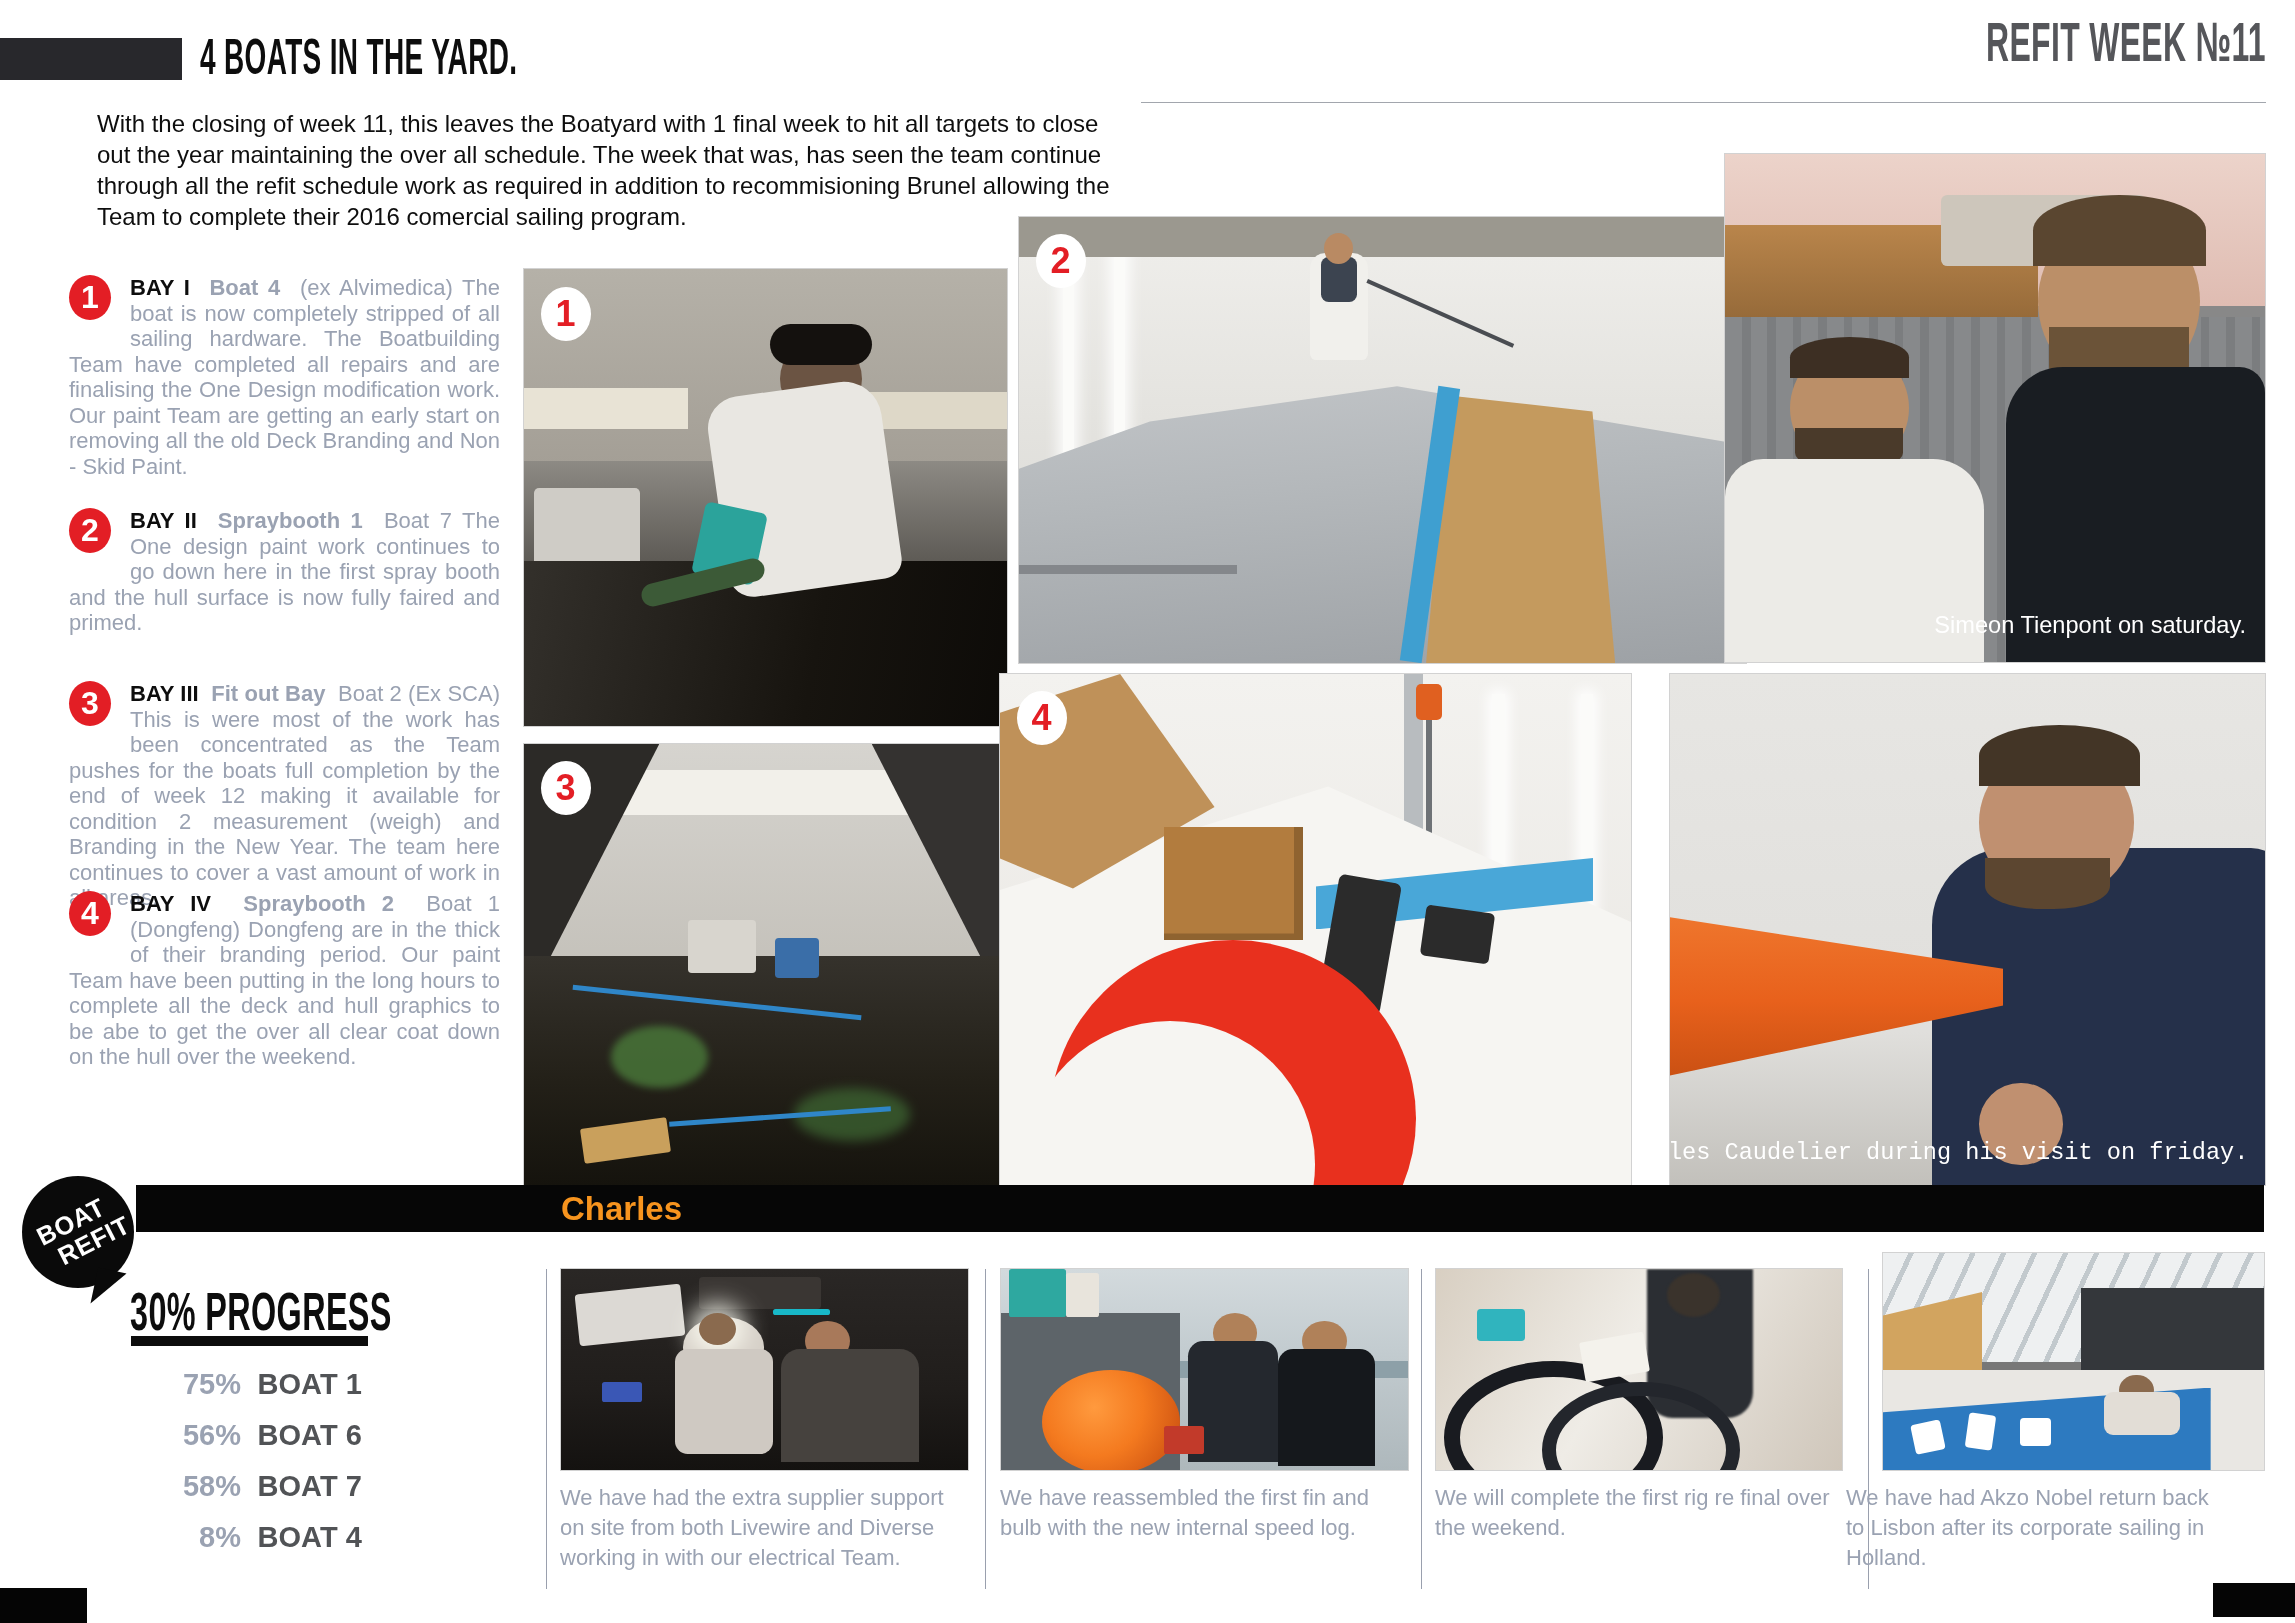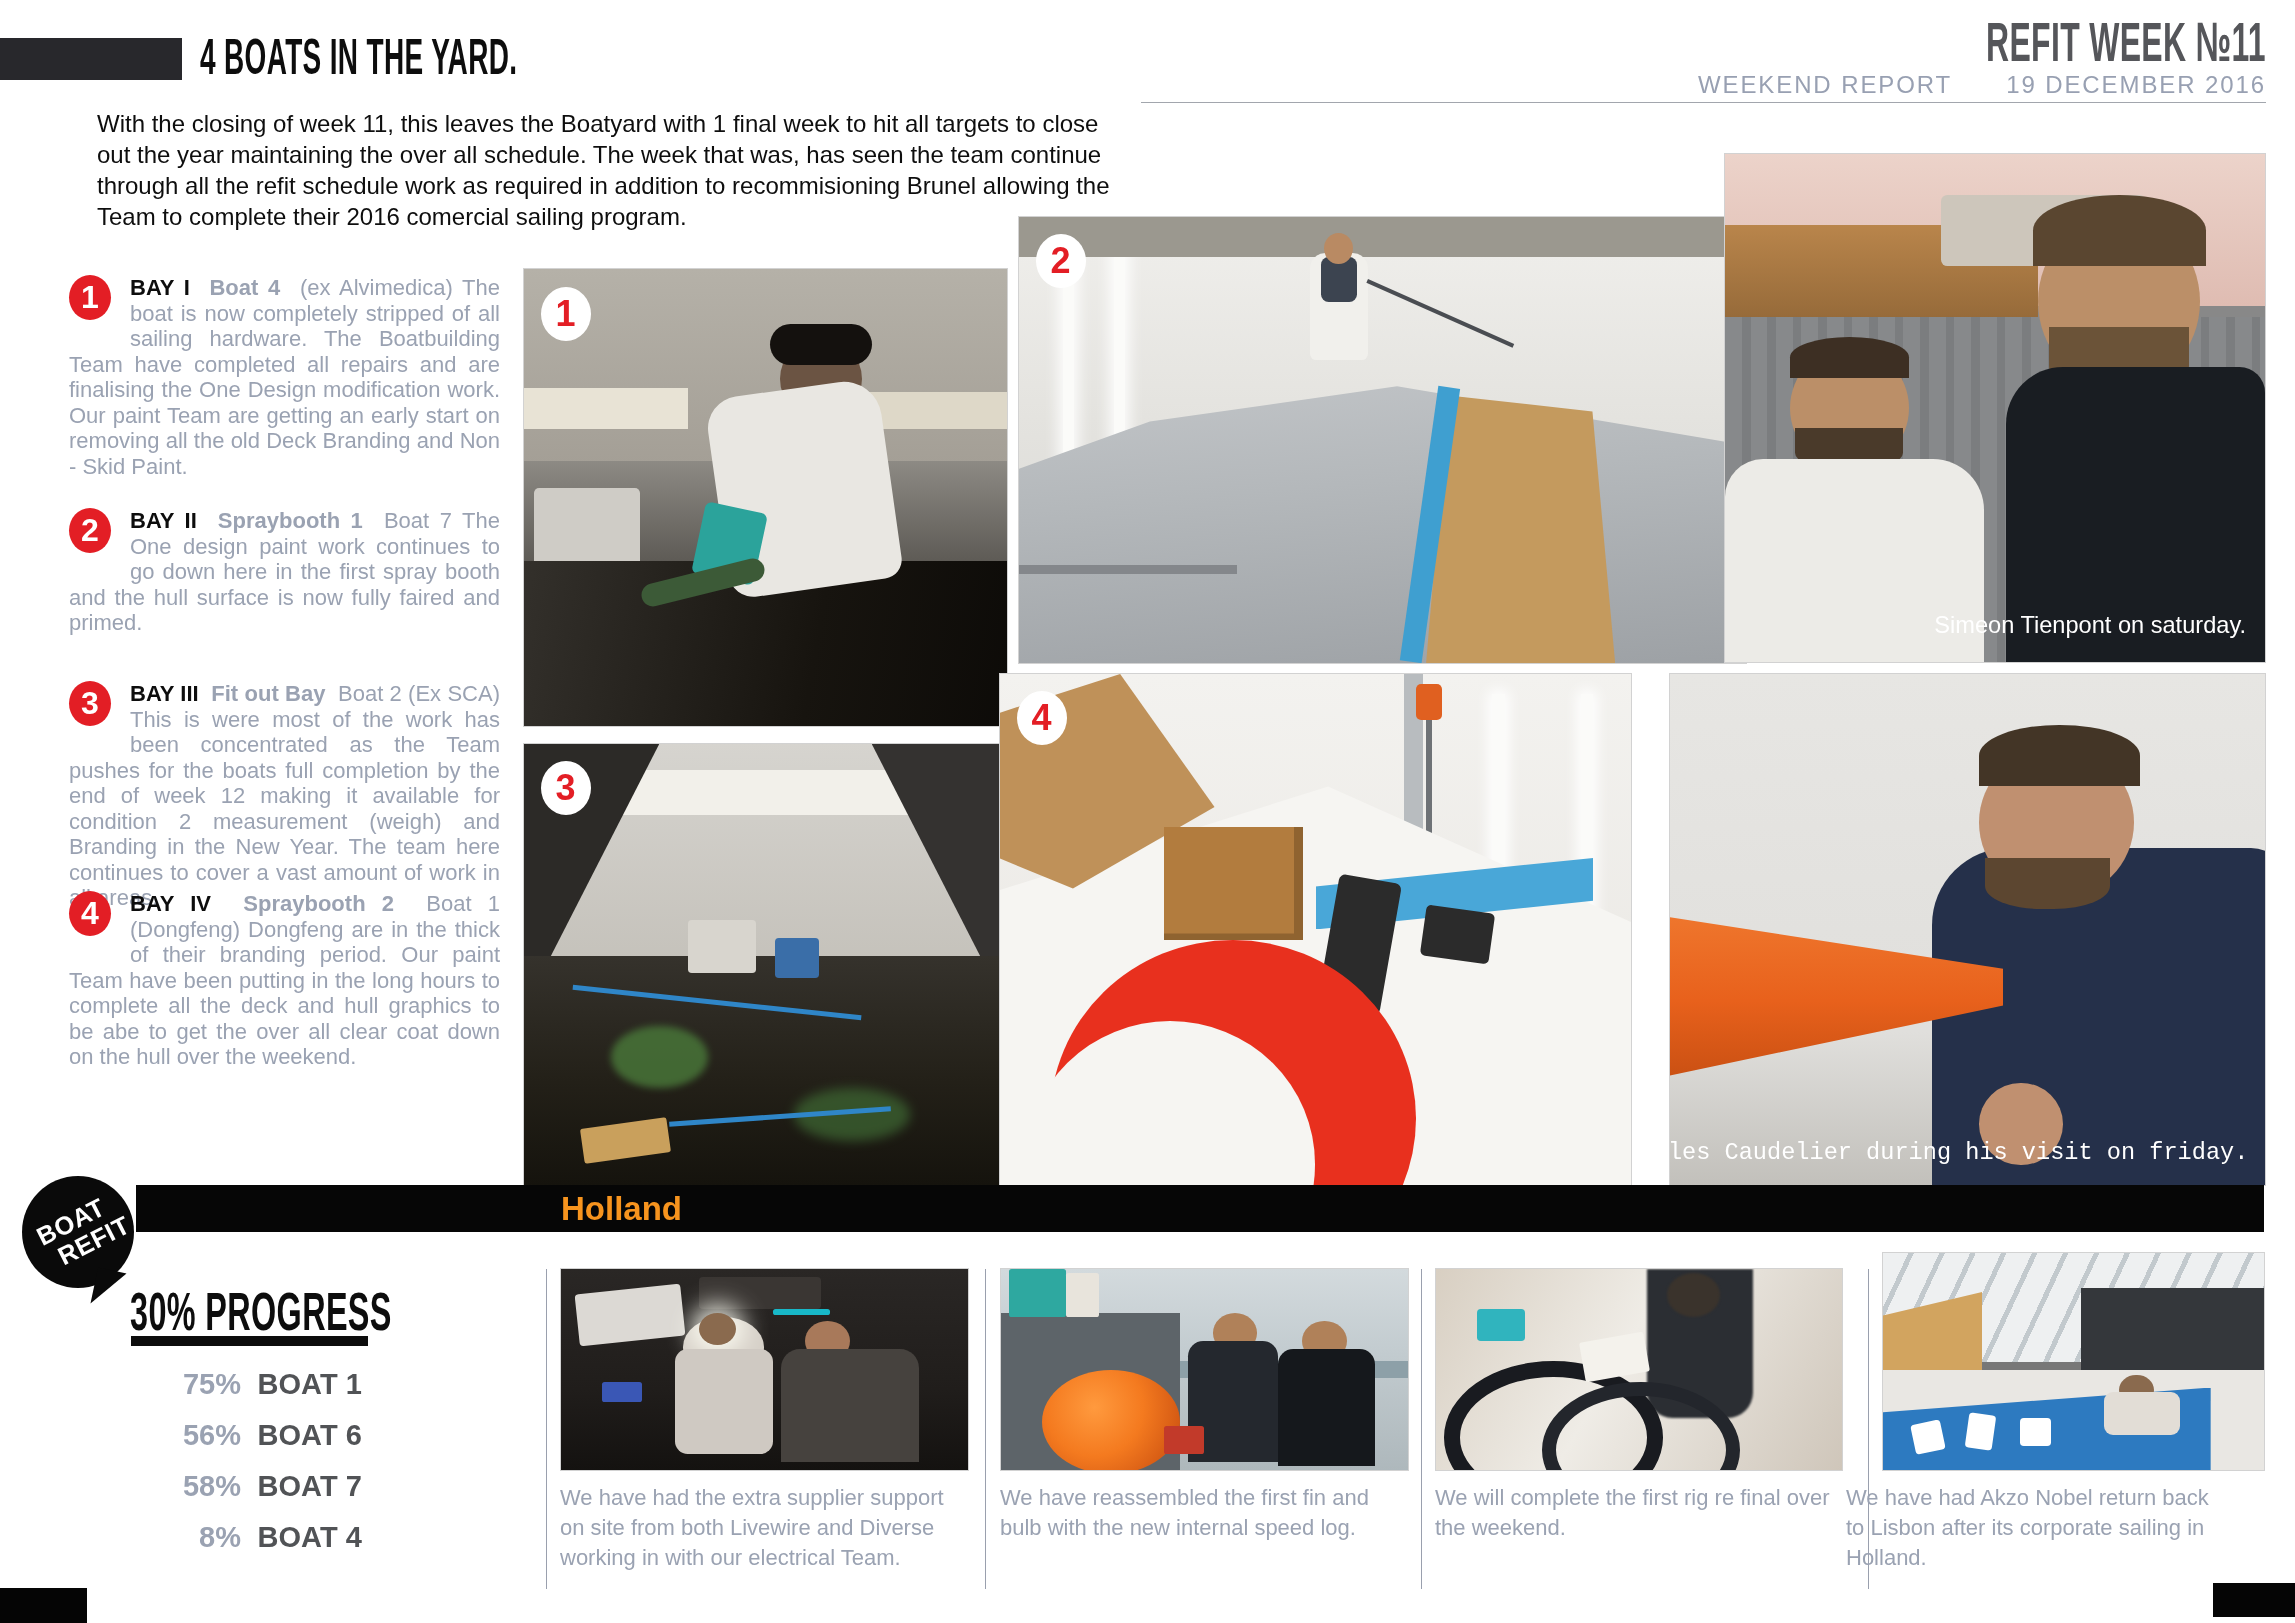--- a/index.html
+++ b/index.html
@@ -76,23 +76,20 @@
   .corner-br{left:2213px;top:1583px;width:83px;height:34px;background:#050505;}
 </style>
 </head>
 <body>
 
 <div class="page">
 
   <div class="abs brand-bar"></div>
   <div class="abs page-title cond">4 BOATS IN THE YARD.</div>
   <div class="abs masthead cond-r" style="transform:scaleX(0.57);">REFIT WEEK №11</div>
-  <div class="abs subtitle">
-    <span>WEEKEND REPORT</span><span class="gap"></span><span>19 DECEMBER 2016</span>
-  </div>
   <div class="abs head-rule"></div>
   <div class="abs intro">With the closing of week 11, this leaves the Boatyard with 1 final week to hit all targets to close out the year maintaining the over all schedule.  The week that was, has seen the team continue through all the refit schedule work as required in addition to recommisioning Brunel allowing the Team to complete their 2016 comercial sailing program.</div>
 
   <div class="abs bay s1">
     <span class="badge-box">
         <span class="badge-red">1</span>
       </span>
     <span class="bay-label">BAY I</span>&nbsp;
     <span class="bay-name">Boat 4</span>&nbsp;
     <span>(ex Alvimedica) The boat is now completely stripped of all sailing hardware. The Boatbuilding Team have completed all repairs and are finalising the One Design modification work. Our paint Team are getting an early start on removing all the old Deck Branding and Non - Skid Paint.</span>
@@ -212,21 +209,21 @@
     <div class="sc" style="left:44%;top:34%;width:60%;height:70%;background:#25304a;border-radius:77px 38px 0 0;"></div>
     <div class="sc round" style="left:52%;top:14%;width:26%;height:30%;background:#c09070;"></div>
     <div class="sc" style="left:52%;top:10%;width:27%;height:12%;background:#433526;border-radius:50% 50% 0 0;"></div>
     <div class="sc" style="left:53%;top:36%;width:21%;height:10%;background:#5c4630;border-radius:0 0 45% 45%;"></div>
     <div class="sc" style="left:0;top:44%;width:56%;height:36%;background:linear-gradient(180deg,#f07a30,#e8611c 55%,#c84f12);clip-path:polygon(0 10%,100% 38%,100% 58%,0 96%);"></div>
     <div class="sc round" style="left:52%;top:80%;width:14%;height:16%;background:#c09070;"></div>
     <div class="photo-cap" style="right:16.6px;bottom:19px;font-family:Liberation Mono, monospace;">Charles Caudelier during his visit on friday.</div>
   </div>
 
   <div class="abs others-bar">
-    <span class="others-title">Holland</span>
+    <span class="others-title">Charles</span>
   </div>
   <div class="abs refit-circle">
     <span class="refit-text"><span>BOAT</span><span class="l2">REFIT</span></span>
   </div>
   <div class="abs refit-tail"></div>
 
   <div class="abs progress-title cond">30% PROGRESS</div>
   <div class="abs progress-rule"></div>
 
   <div class="abs progress-list">

